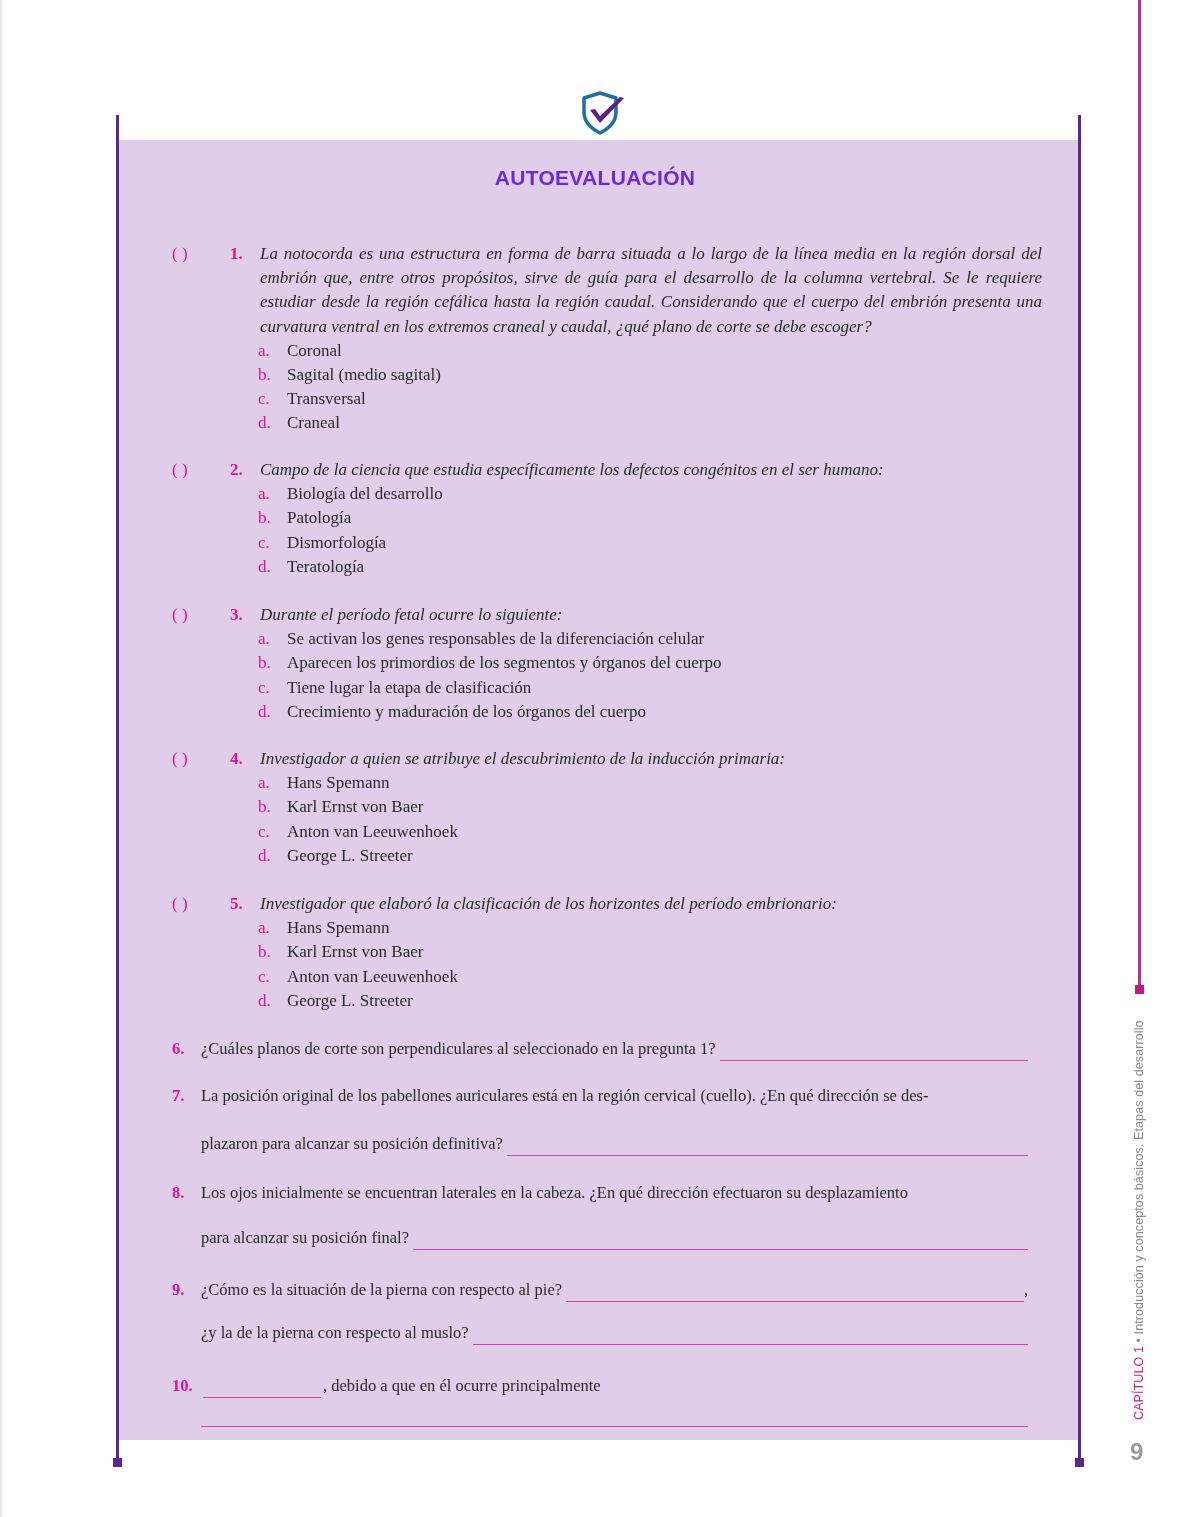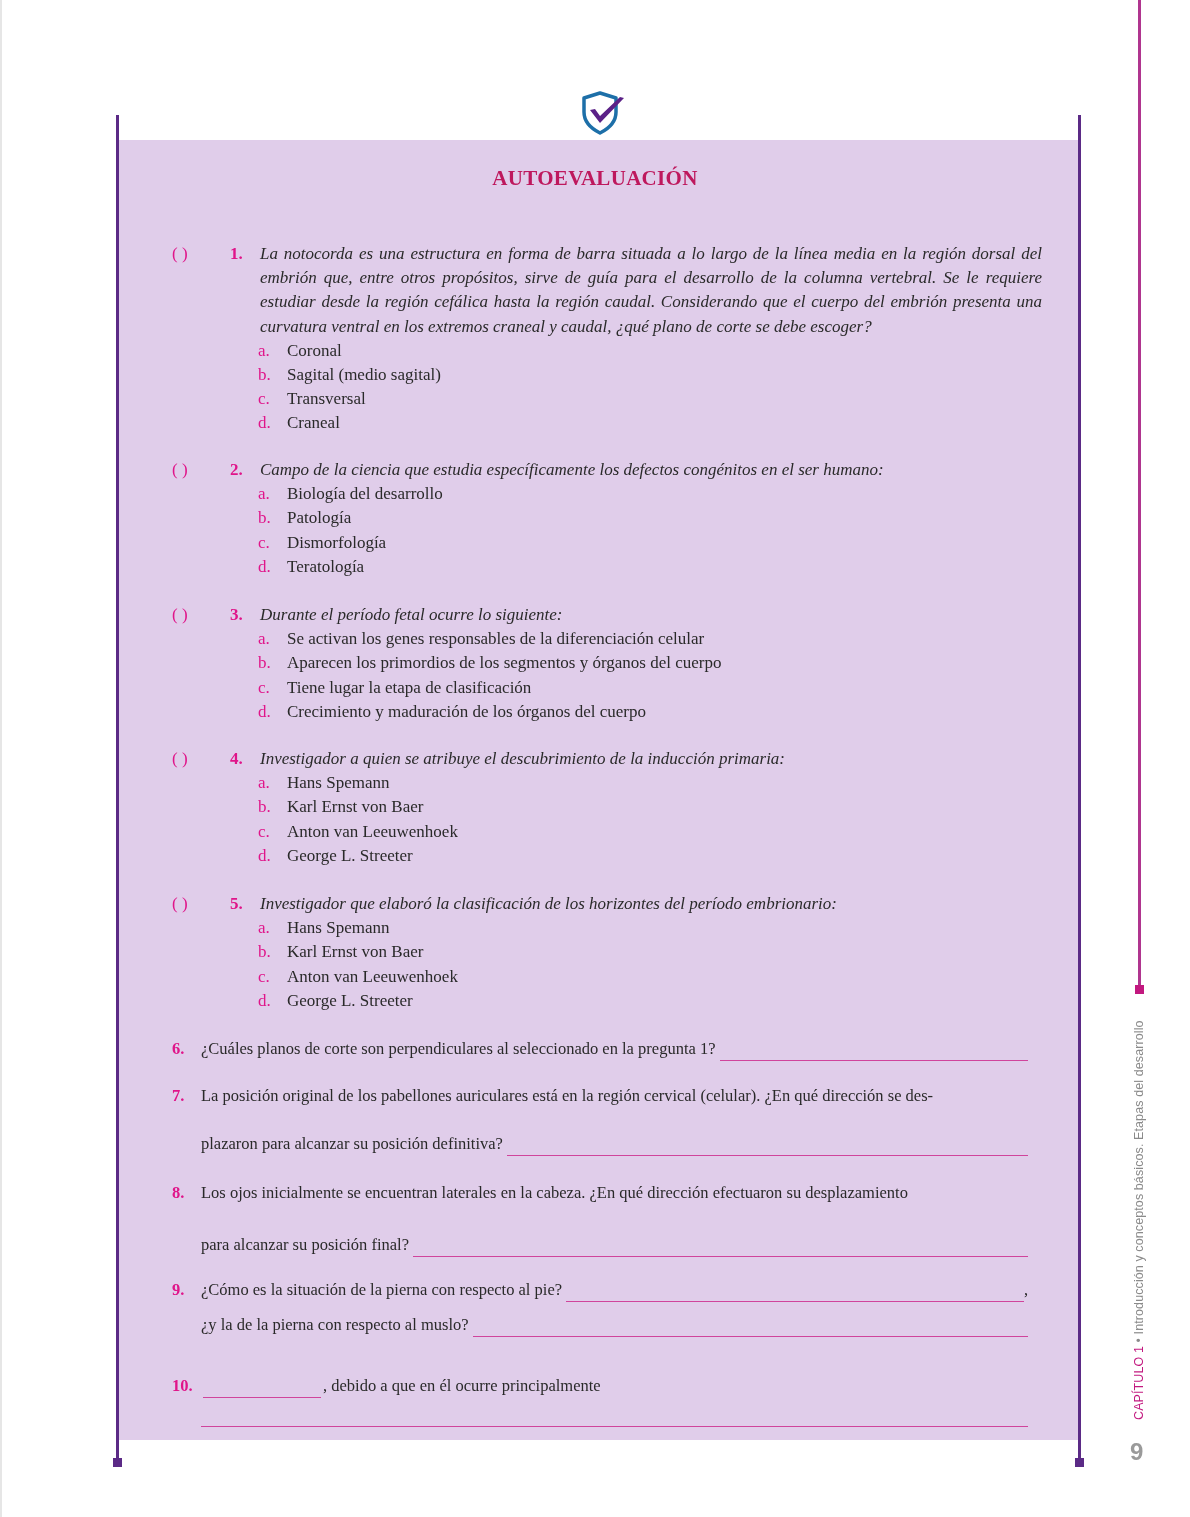--- a/index.html
+++ b/index.html
@@ -16,22 +16,22 @@
 
   .frame-left { position: absolute; left: 116px; top: 115px; width: 3px; height: 1348px; background: #5b2a86; }
   .frame-right { position: absolute; left: 1078px; top: 115px; width: 3px; height: 1348px; background: #5b2a86; }
   .frame-cap-left { position: absolute; left: 113px; top: 1458px; width: 9px; height: 9px; background: #5b2a86; }
   .frame-cap-right { position: absolute; left: 1075px; top: 1458px; width: 9px; height: 9px; background: #5b2a86; }
   .panel { position: absolute; left: 119px; top: 140px; width: 959px; height: 1300px; background: #e0cdea; }
 
   .badge { position: absolute; left: 578px; top: 90px; width: 50px; height: 46px; }
 
   .title { position: absolute; left: 0; width: 1190px; top: 166px; text-align: center;
-           font-family: Liberation Serif, serif; font-weight: bold; font-size: 21px;
-           color: #be185d; letter-spacing: 0.3px; }
+           font-family: Liberation Sans, sans-serif; font-weight: bold; font-size: 21px;
+           color: #6d28d9; letter-spacing: 0.3px; }
 
   .mcq { position: absolute; left: 172px; width: 870px; font-size: 17px; line-height: 24.2px; }
   .mcq .head { display: flex; }
   .mcq .paren { color: #e0158a; width: 58px; flex: none; letter-spacing: 0; }
   .mcq .num { color: #e0158a; font-weight: bold; width: 30px; flex: none; }
   .mcq .stem { flex: 1; text-align: justify; font-style: italic; }
   .mcq .opts { margin-left: 86px; }
   .mcq .opt { display: flex; }
   .mcq .letter { color: #e0158a; width: 29px; flex: none; }
 
@@ -204,47 +204,47 @@
   <div class="row">
     <span class="onum">6.</span>
     <span class="txt">¿Cuáles planos de corte son perpendiculares al seleccionado en la pregunta 1?</span>
     <span class="blank"></span>
   </div>
 </div>
 
 <div class="open" style="top:1084px;">
   <div class="row">
     <span class="onum">7.</span>
-    <span class="txt">La posición original de los pabellones auriculares está en la región cervical (celular). ¿En qué dirección se des-</span>
+    <span class="txt">La posición original de los pabellones auriculares está en la región cervical (cuello). ¿En qué dirección se des-</span>
   </div>
   <div class="row indent" style="margin-top:24px;">
     <span class="txt">plazaron para alcanzar su posición definitiva?</span>
     <span class="blank"></span>
   </div>
 </div>
 
 <div class="open" style="top:1181px;">
   <div class="row">
     <span class="onum">8.</span>
     <span class="txt">Los ojos inicialmente se encuentran laterales en la cabeza. ¿En qué dirección efectuaron su desplazamiento</span>
   </div>
-  <div class="row indent" style="margin-top:28px;">
+  <div class="row indent" style="margin-top:21px;">
     <span class="txt">para alcanzar su posición final?</span>
     <span class="blank"></span>
   </div>
 </div>
 
 <div class="open" style="top:1278px;">
   <div class="row">
     <span class="onum">9.</span>
     <span class="txt">¿Cómo es la situación de la pierna con respecto al pie?</span>
     <span class="blank"></span>
     <span class="txt">,</span>
   </div>
-  <div class="row indent" style="margin-top:11px;text-align:center;">
+  <div class="row indent" style="margin-top:19px;text-align:center;">
     <span class="txt">¿y la de la pierna con respecto al muslo?</span>
     <span class="blank"></span>
   </div>
 </div>
 
 <div class="open" style="top:1374px;">
   <div class="row">
     <span class="onum">10.</span>
     <span class="blank short"></span>
     <span class="txt">, debido a que en él ocurre principalmente</span>

